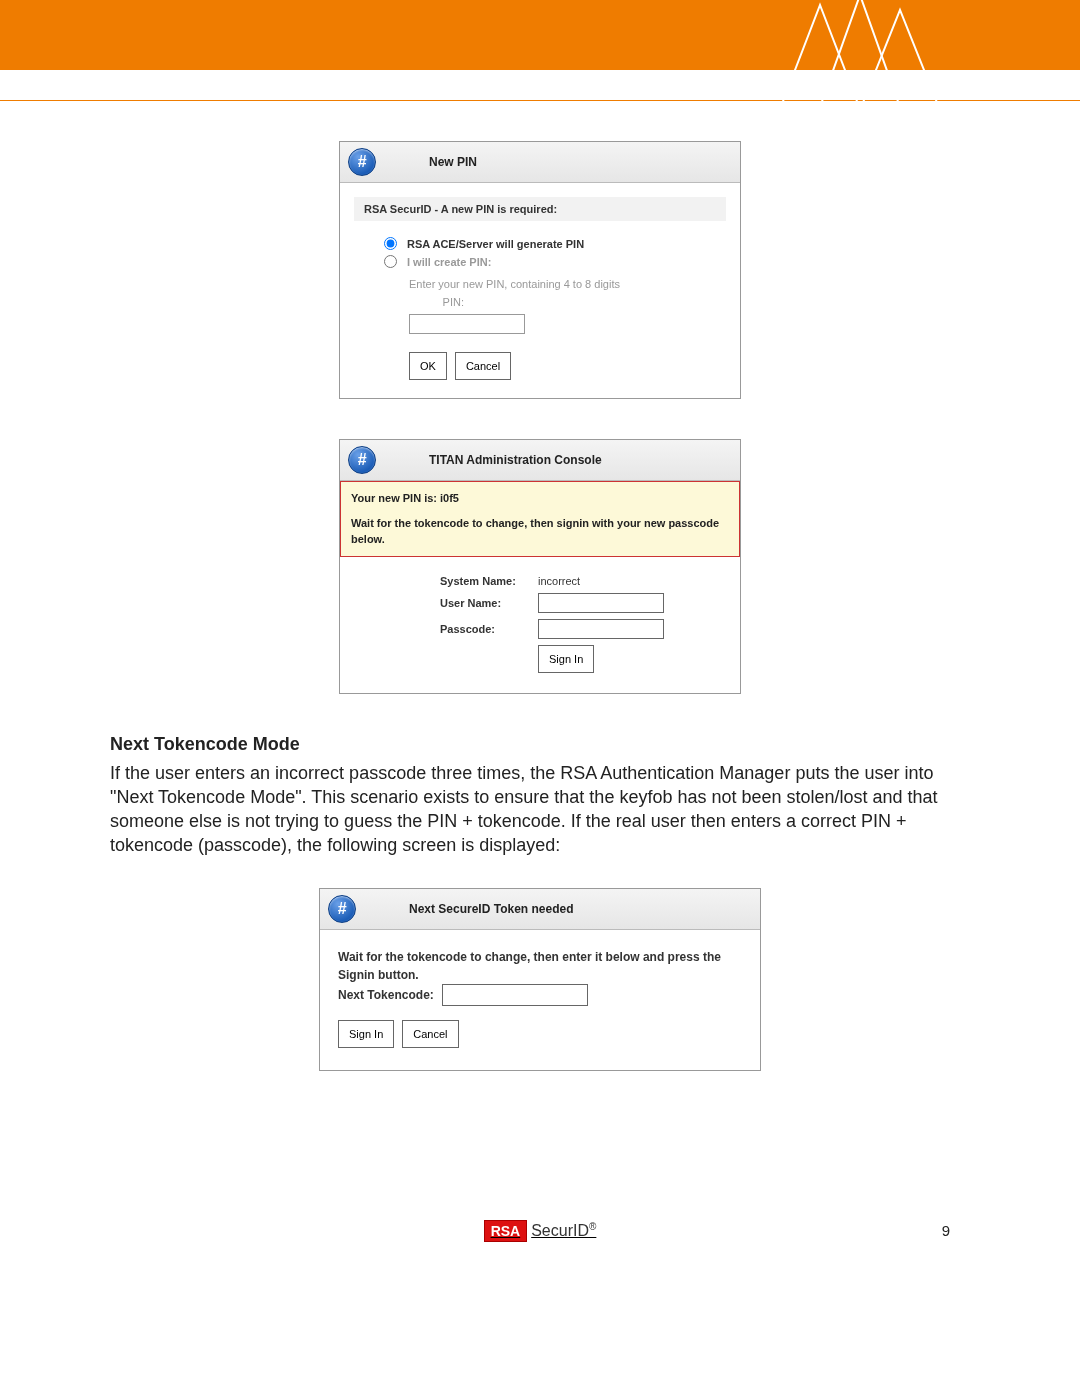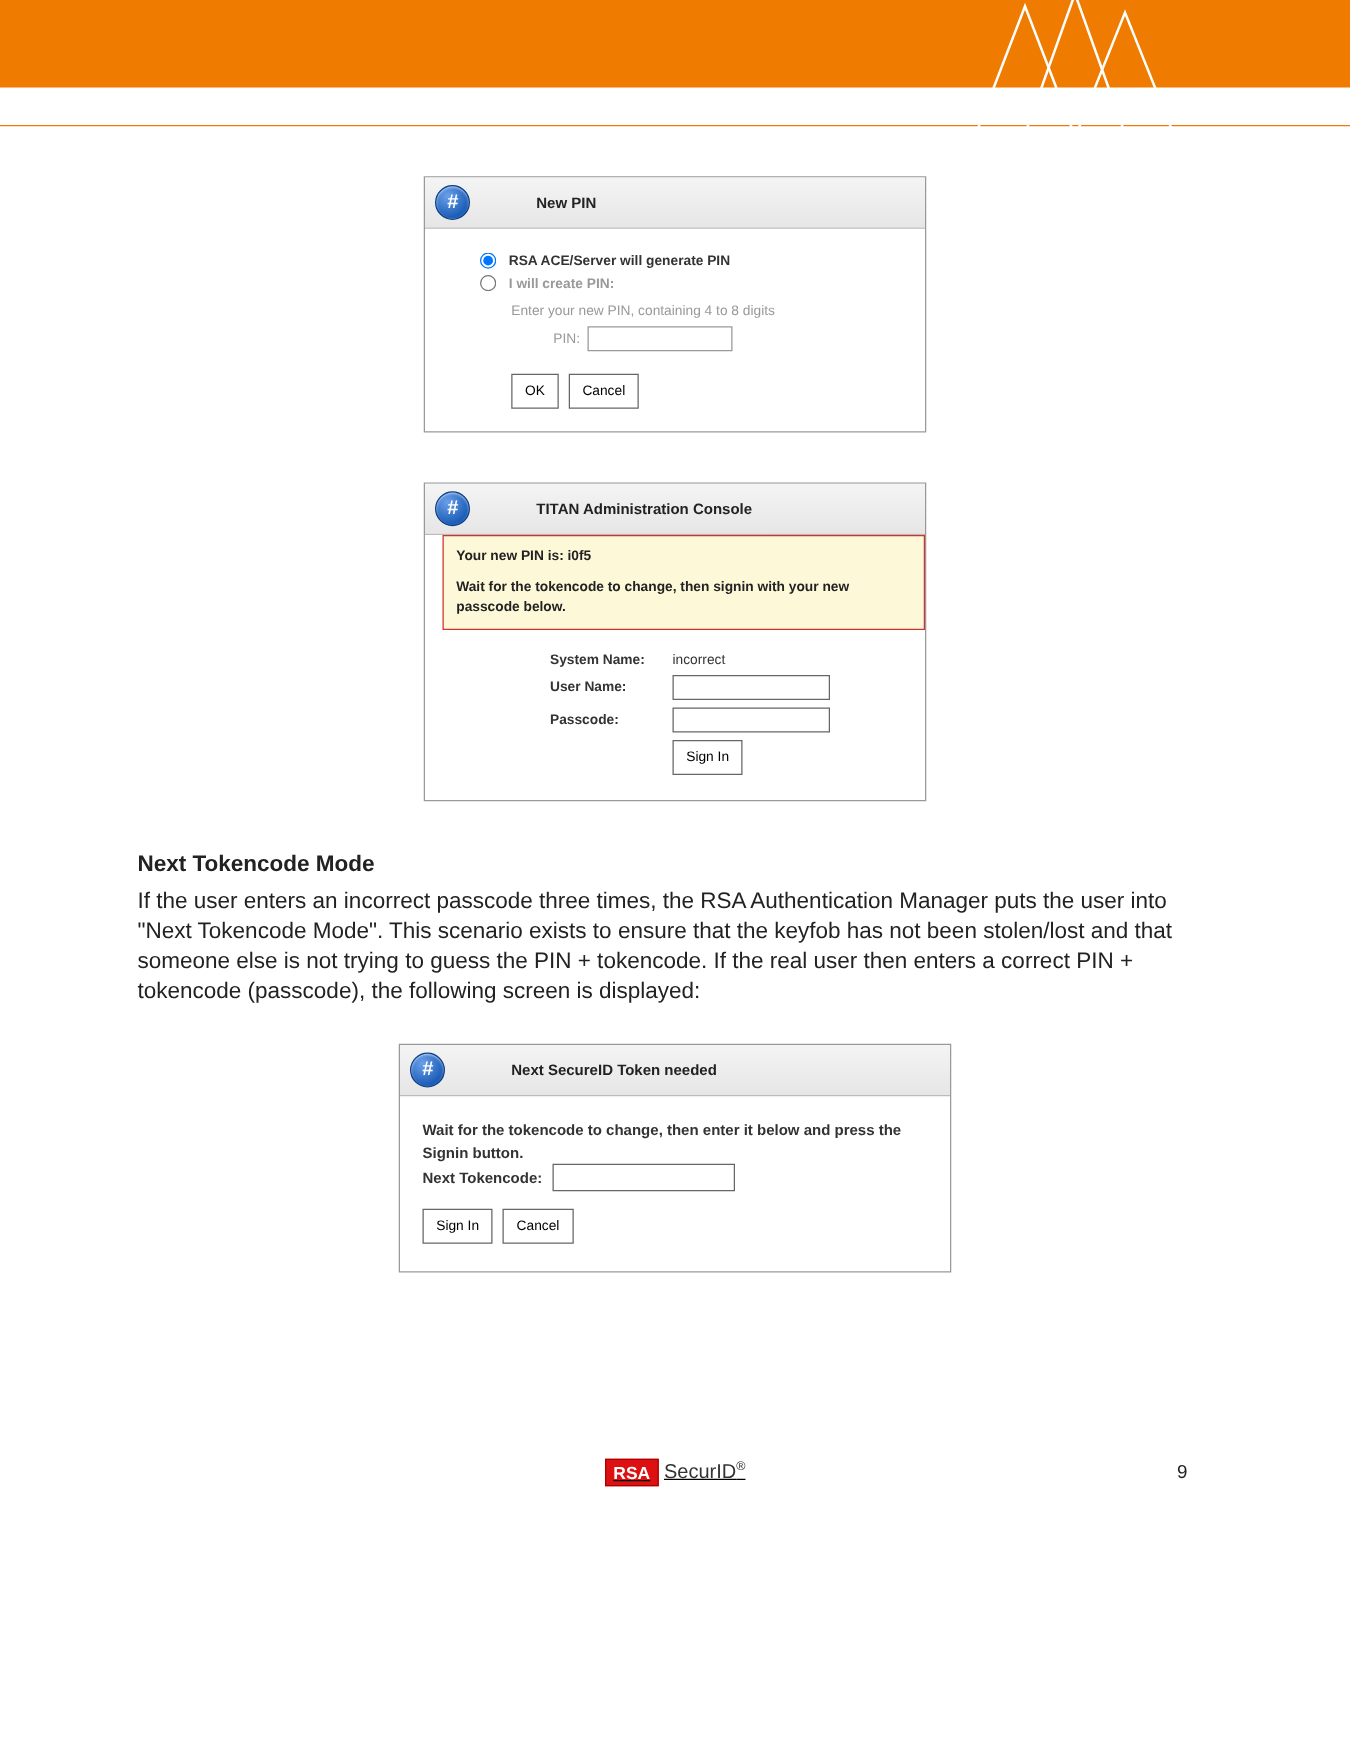--- a/index.html
+++ b/index.html
@@ -90,23 +90,23 @@
   .radio-label { font-weight: bold; font-size: 11px; }
   .radio-label.disabled { color: #999; }
   .pin-fields {
     margin: 10px 0 0 55px;
     color: #999;
     font-size: 11px;
   }
   .pin-fields .hint { margin-bottom: 6px; }
   .field-row {
     display: flex;
-    align-items: center;
     gap: 6px;
     margin: 4px 0;
+    flex-direction: column;
   }
   .field-row label { width: 55px; text-align: right; color: #999; }
   .field-row input[type=text] {
     width: 110px;
     height: 16px;
     border: 1px solid #999;
     font-size: 11px;
   }
   .button-row {
     margin: 18px 0 0 55px;
@@ -123,21 +123,20 @@
   }
   .notice-box {
     border: 1px solid #c33;
     background: #fdf9d8;
     padding: 8px 10px;
     font-size: 11px;
     font-weight: bold;
     color: #222;
     margin-bottom: 18px;
     line-height: 1.5;
-    margin-left: 14px;
   }
   .login-fields {
     margin: 10px 0 10px 100px;
   }
   .login-row {
     display: flex;
     align-items: center;
     margin: 6px 0;
     gap: 8px;
   }
@@ -237,20 +236,21 @@
 <hr class="hr-line">
 
 <div class="content">
 
   <div class="panel panel-1">
     <div class="panel-header">
       <span class="icon-badge">#</span>
       <span class="panel-header-title">New PIN</span>
     </div>
     <div class="panel-body">
+      <div class="sub-heading-bar">RSA SecurID - A new PIN is required:</div>
 
       <div class="radio-row">
         <input type="radio" name="pinmode" checked="" style="">
         <span class="radio-label">RSA ACE/Server will generate PIN</span>
       </div>
       <div class="radio-row">
         <input type="radio" name="pinmode" style="">
         <span class="radio-label disabled">I will create PIN:</span>
       </div>
 

